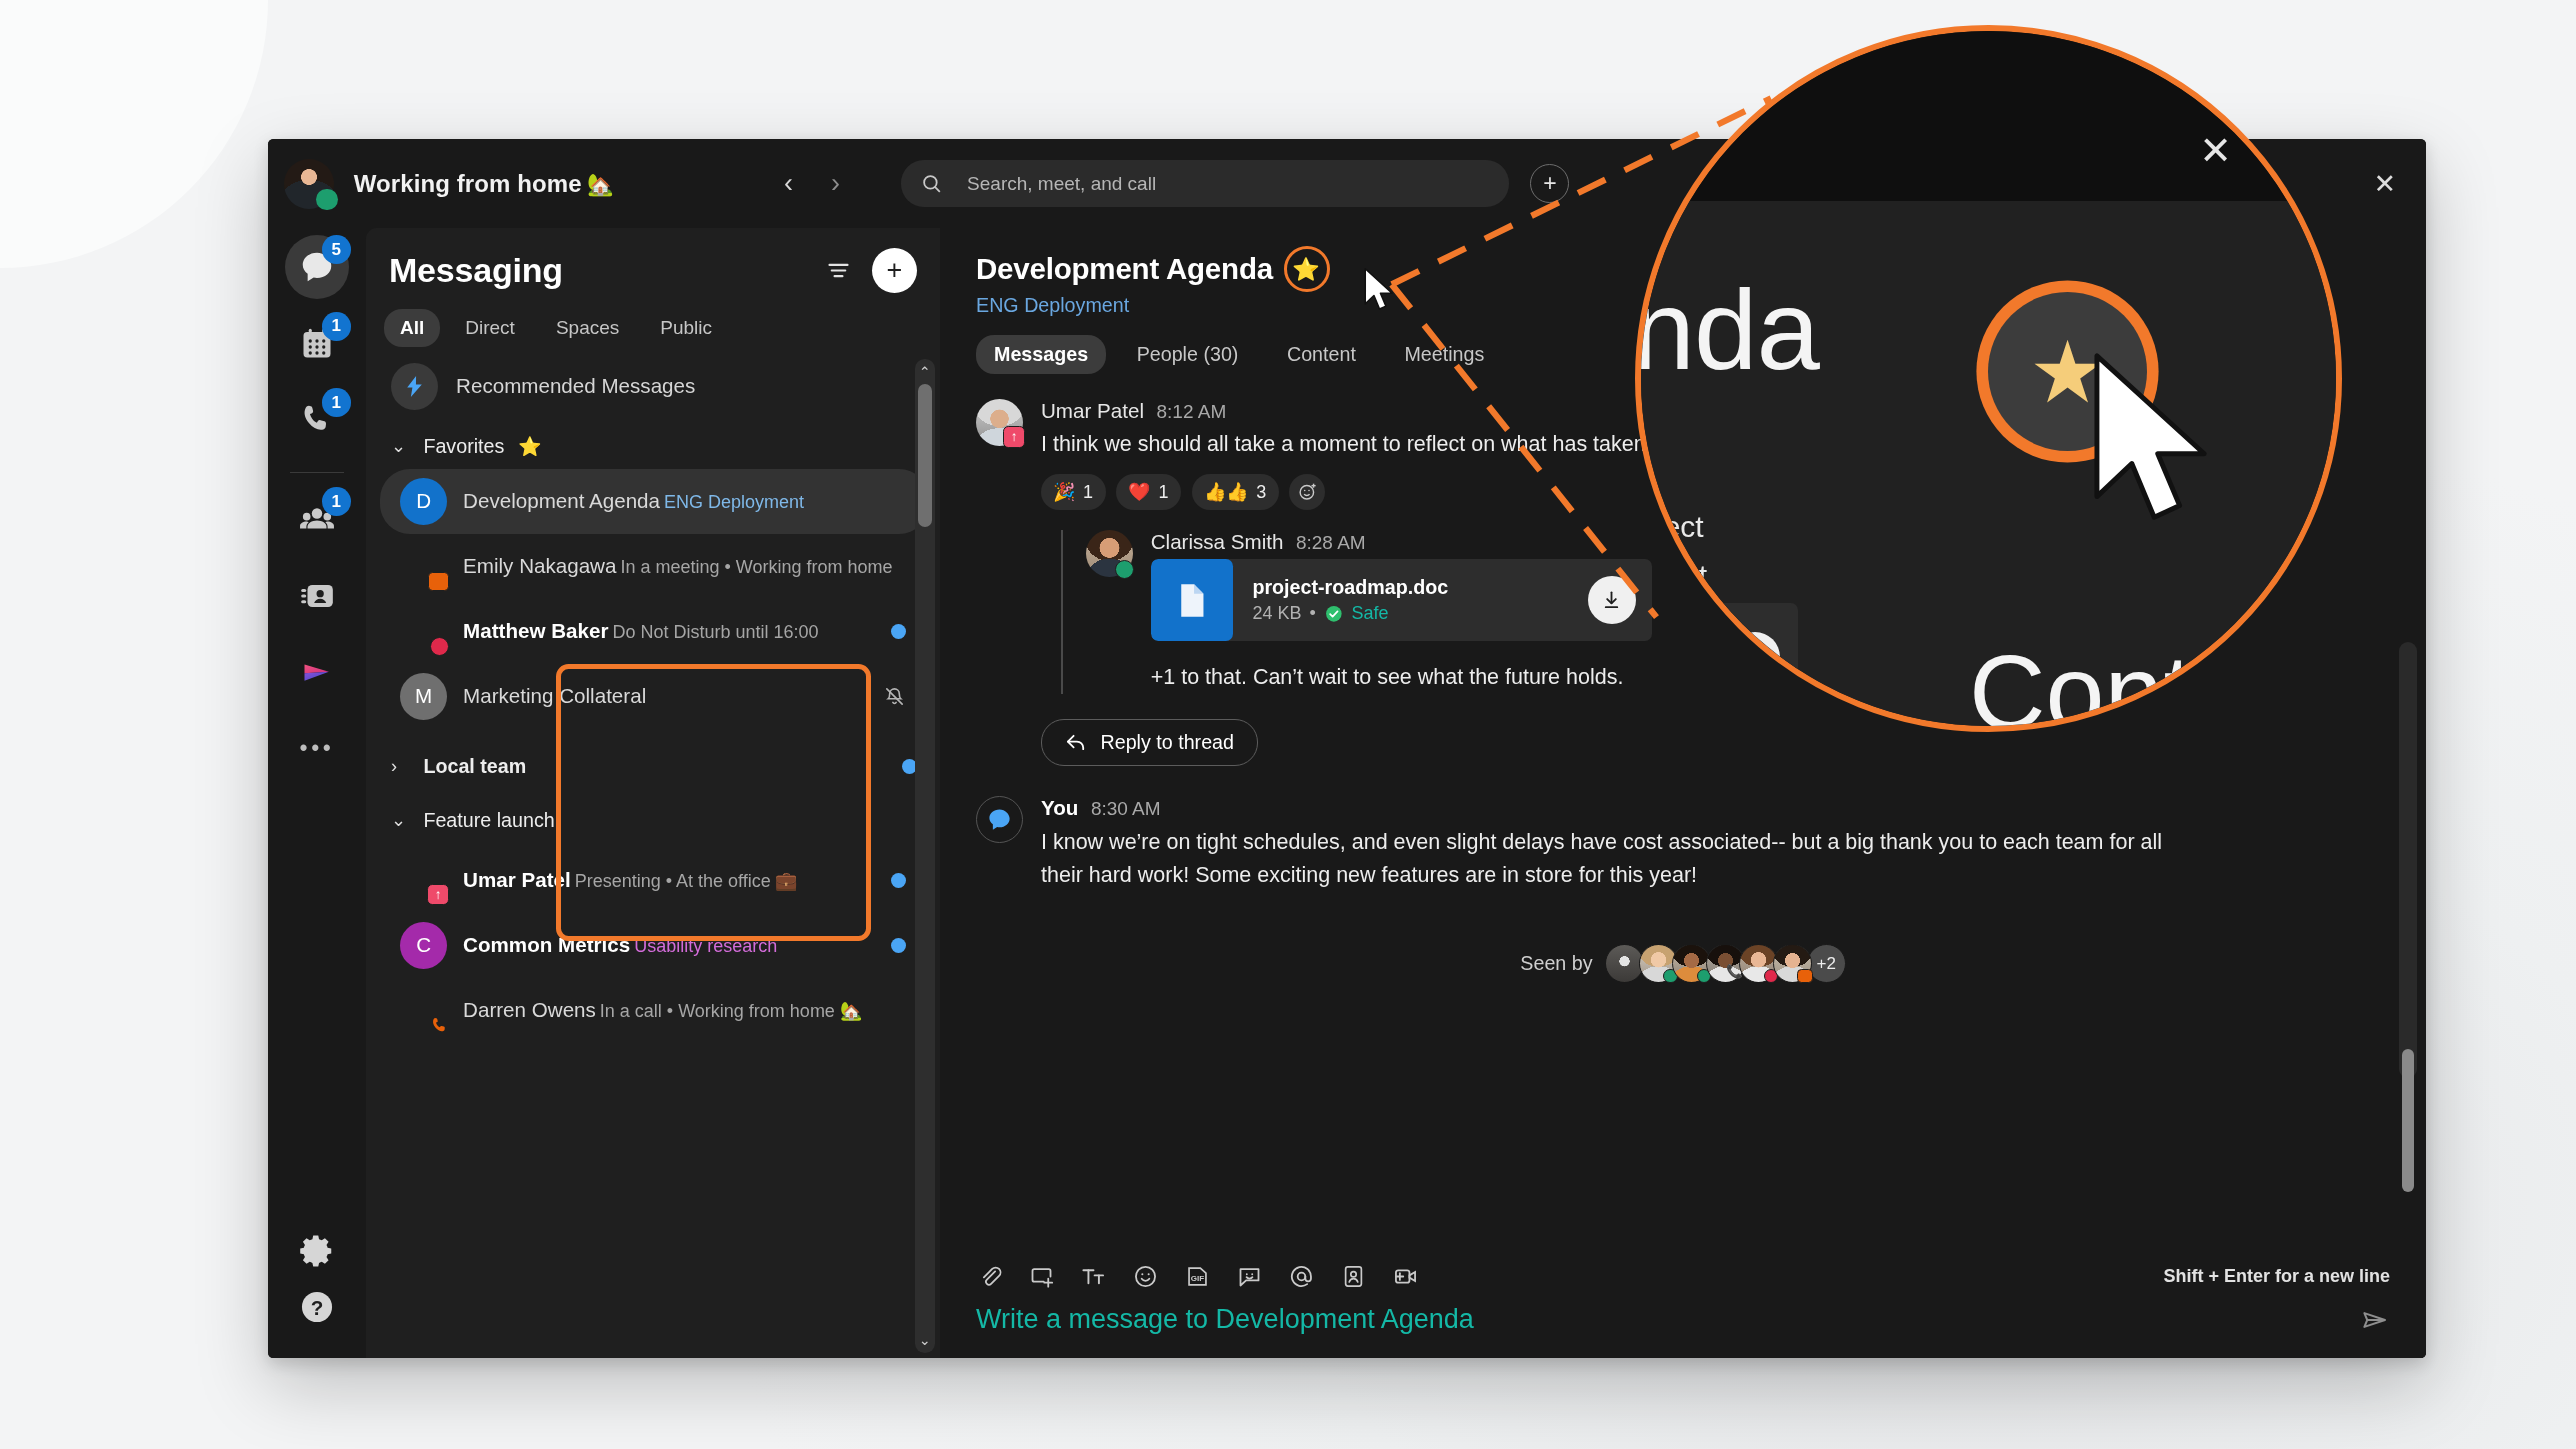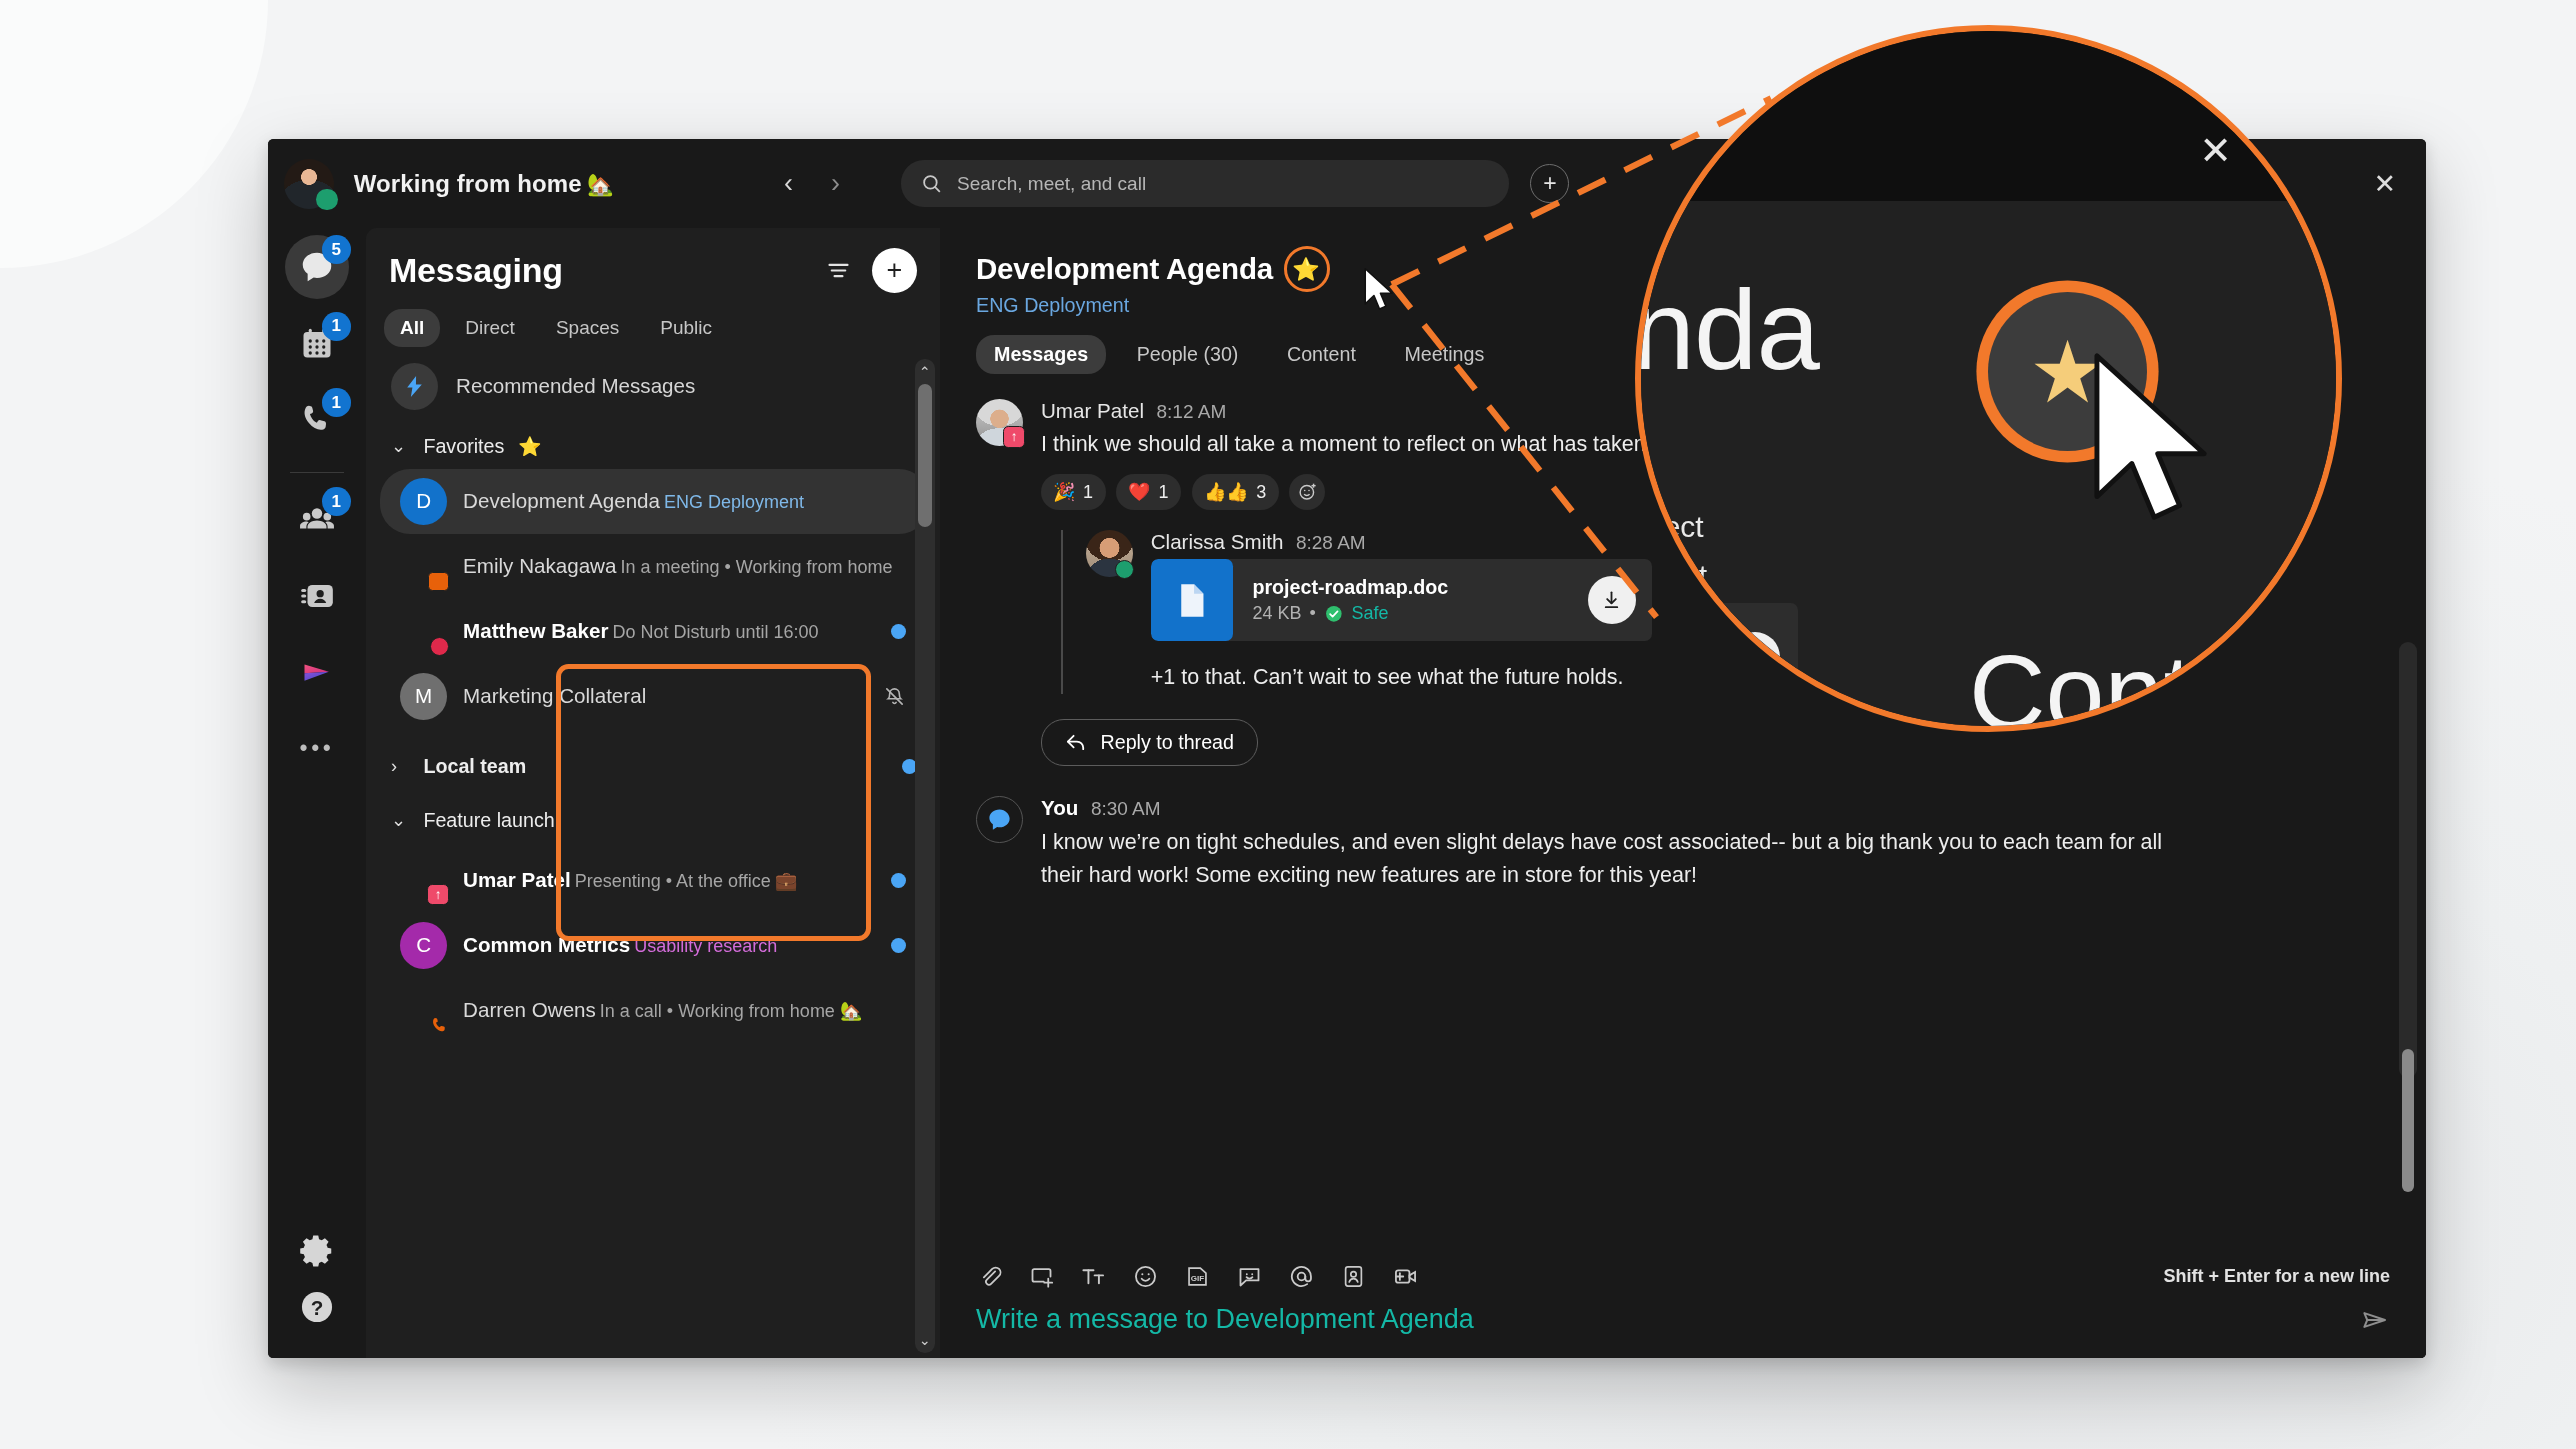--- a/index.html
+++ b/index.html
@@ -88,21 +88,21 @@
   .nav-arrow.dim { color: #8d8d8d; }
   .search-wrap {
     margin-left: 61px;
     display: flex; align-items: center; gap: 21.5px;
   }
   .search-box {
     width: 608px; height: 47px;
     background: #2b2b2b;
     border-radius: 23px;
     display: flex; align-items: center;
-    padding: 0 19.7px; gap: 15px;
+    padding: 0 19.7px; gap: 25px;
   }
   .search-box .ph { color: #b6b6b6; font-size: 19px; }
   .plus-btn {
     width: 39px; height: 39px; border-radius: 50%;
     border: 1.8px solid #6d6d6d;
     display: flex; align-items: center; justify-content: center;
     color: #e6e6e6; font-size: 23px; line-height: 1;
   }
   .close-btn {
     position: absolute; right: 30px; top: 50%; transform: translateY(-50%);
@@ -904,20 +904,64 @@
           </span>
           <div class="msg-body">
             <div class="msg-meta">
               <span class="msg-author bold">You</span>
               <span class="msg-time">8:30 AM</span>
             </div>
             <div class="msg-text" style="max-width:1136px;">I know we’re on tight schedules, and even slight delays have cost associated-- but a big thank you to each team for all their hard work! Some exciting new features are in store for this year!</div>
           </div>
         </div>
 
+        <div class="seen-row">
+          <span class="seen-label">Seen by</span>
+          <span class="seen-stack">
+            <span class="seen-av" style="background:
+              radial-gradient(circle at 50% 44%, #e4e4e4 0 18%, transparent 19%),
+              linear-gradient(#5c5a57,#3c3a38);"></span>
+            <span class="seen-av" style="background:
+              radial-gradient(circle at 50% 40%, #f0c9a6 0 26%, transparent 27%),
+              radial-gradient(ellipse 19.7px 14.3px at 50% 96%, #d8d8d8 0 100%, transparent 100%),
+              radial-gradient(ellipse 19.7px 15px at 50% 18%, #c7a271 0 100%, transparent 100%),
+              linear-gradient(#d9cfc2,#9e9488);">
+              <span class="pres active-p" style="width:14.3px;height:14.3px;right:-0.9px;bottom:-0.9px;"></span>
+            </span>
+            <span class="seen-av" style="background:
+              radial-gradient(circle at 50% 42%, #a56a45 0 26%, transparent 27%),
+              radial-gradient(ellipse 19.7px 14.3px at 50% 96%, #dd8c3c 0 100%, transparent 100%),
+              radial-gradient(ellipse 19.7px 15px at 50% 18%, #1b120c 0 100%, transparent 100%),
+              linear-gradient(#cbbcab,#8a8074);">
+              <span class="pres active-p" style="width:14.3px;height:14.3px;right:-0.9px;bottom:-0.9px;"></span>
+            </span>
+            <span class="seen-av" style="background:
+              radial-gradient(circle at 50% 42%, #7a4f33 0 26%, transparent 27%),
+              radial-gradient(ellipse 19.7px 14.3px at 50% 96%, #e6e6e6 0 100%, transparent 100%),
+              radial-gradient(ellipse 19.7px 15px at 50% 18%, #17100c 0 100%, transparent 100%),
+              linear-gradient(#b9b2a8,#7e776f);">
+              <span class="pres call-p" style="font-size:13.4px;right:-1.8px;bottom:-1.8px;">📞</span>
+            </span>
+            <span class="seen-av" style="background:
+              radial-gradient(circle at 50% 40%, #e9b795 0 26%, transparent 27%),
+              radial-gradient(ellipse 19.7px 14.3px at 50% 96%, #e8e8e8 0 100%, transparent 100%),
+              radial-gradient(ellipse 19.7px 15px at 50% 18%, #6b4326 0 100%, transparent 100%),
+              linear-gradient(#c2b2a0,#8d7f72);">
+              <span class="pres dnd-p" style="width:14.3px;height:14.3px;right:-0.9px;bottom:-0.9px;"></span>
+            </span>
+            <span class="seen-av" style="background:
+              radial-gradient(circle at 50% 42%, #e5b391 0 26%, transparent 27%),
+              radial-gradient(ellipse 19.7px 14.3px at 50% 96%, #d9d9d9 0 100%, transparent 100%),
+              radial-gradient(ellipse 19.7px 15px at 50% 18%, #241a13 0 100%, transparent 100%),
+              linear-gradient(#cbbfae,#9d9283);">
+              <span class="pres sq meet-p" style="width:16px;height:14.3px;right:-1.8px;bottom:-0.9px;"></span>
+            </span>
+            <span class="seen-more">+2</span>
+          </span>
+        </div>
 
         <div class="chat-sb">
           <span class="thumb"></span>
         </div>
       </div>
 
       <div class="composer">
         <div class="composer-tools">
           <span class="ctool">
             <svg width="27" height="27" viewBox="0 0 24 24" fill="none" stroke="#cacaca" stroke-width="1.6" stroke-linecap="round">

